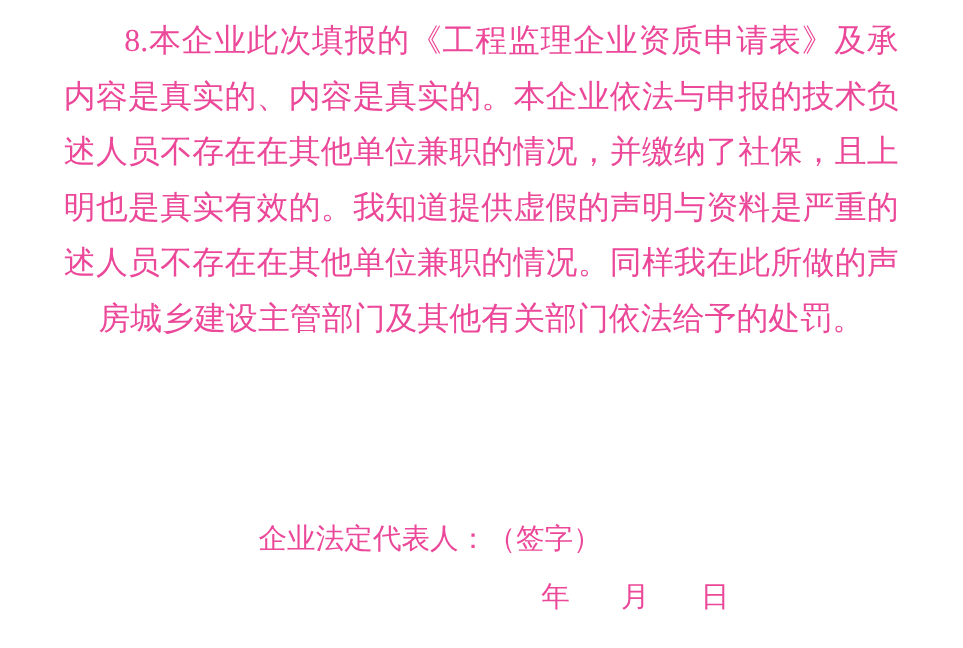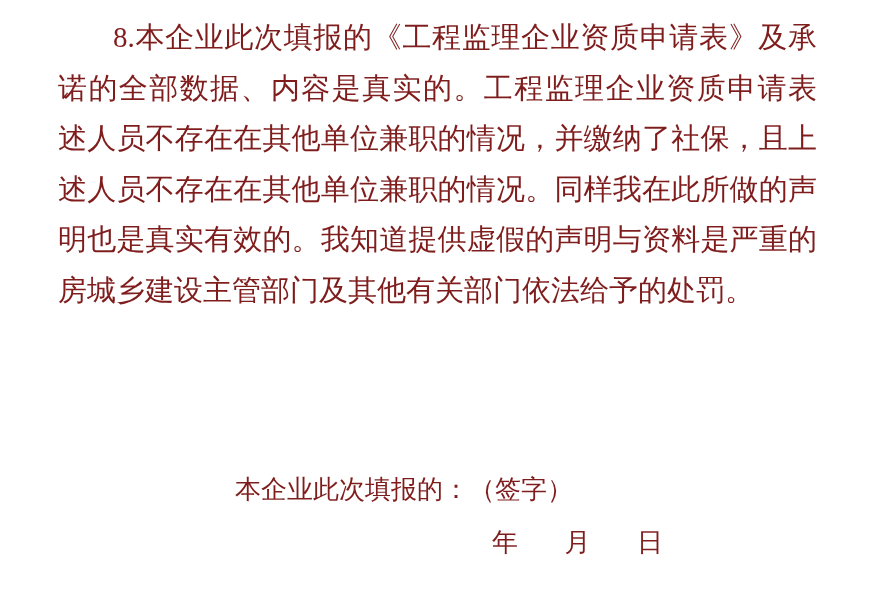--- a/index.html
+++ b/index.html
@@ -4,36 +4,36 @@
 <style>
   html, body {
     margin: 0;
     padding: 0;
   }
   .page {
     position: relative;
     width: 820px;
     height: 589px;
     background: #ffffff;
-    color: #7f1d1d;
+    color: #ec4899;
     font-family: "Liberation Serif", "DejaVu Serif", serif;
     overflow: hidden;
   }
   .body-text {
     position: absolute;
     left: 58px;
     top: 12px;
     width: 759px;
   }
   .line {
     font-size: 29px;
     line-height: 50.5px;
     height: 50.5px;
     white-space: nowrap;
-    text-align: left;
+    text-align: center;
   }
   .line.just {
     white-space: normal;
     text-align: justify;
     text-align-last: justify;
     text-justify: inter-character;
   }
   .line.indent {
     text-indent: 55px;
   }
@@ -66,29 +66,29 @@
     align-items: center;
   }
 </style>
 </head>
 <body>
 
 <div class="page">
 
   <div class="body-text">
     <div class="line just indent">8.本企业此次填报的《工程监理企业资质申请表》及承</div>
-    <div class="line just">诺的全部数据、内容是真实的。工程监理企业资质申请表</div>
+    <div class="line just">内容是真实的、内容是真实的。本企业依法与申报的技术负</div>
     <div class="line just">述人员不存在在其他单位兼职的情况，并缴纳了社保，且上</div>
+    <div class="line just">明也是真实有效的。我知道提供虚假的声明与资料是严重的</div>
     <div class="line just">述人员不存在在其他单位兼职的情况。同样我在此所做的声</div>
-    <div class="line just">明也是真实有效的。我知道提供虚假的声明与资料是严重的</div>
     <div class="line">房城乡建设主管部门及其他有关部门依法给予的处罚。</div>
   </div>
 
   <div class="sig-row">
-    <span>本企业此次填报的：（签字）</span>
+    <span>企业法定代表人：（签字）</span>
     <span class="sig-gap"></span>
   </div>
 
   <div class="date-row">
     <span>年</span>
     <span>月</span>
     <span>日</span>
   </div>
 
 </div>

